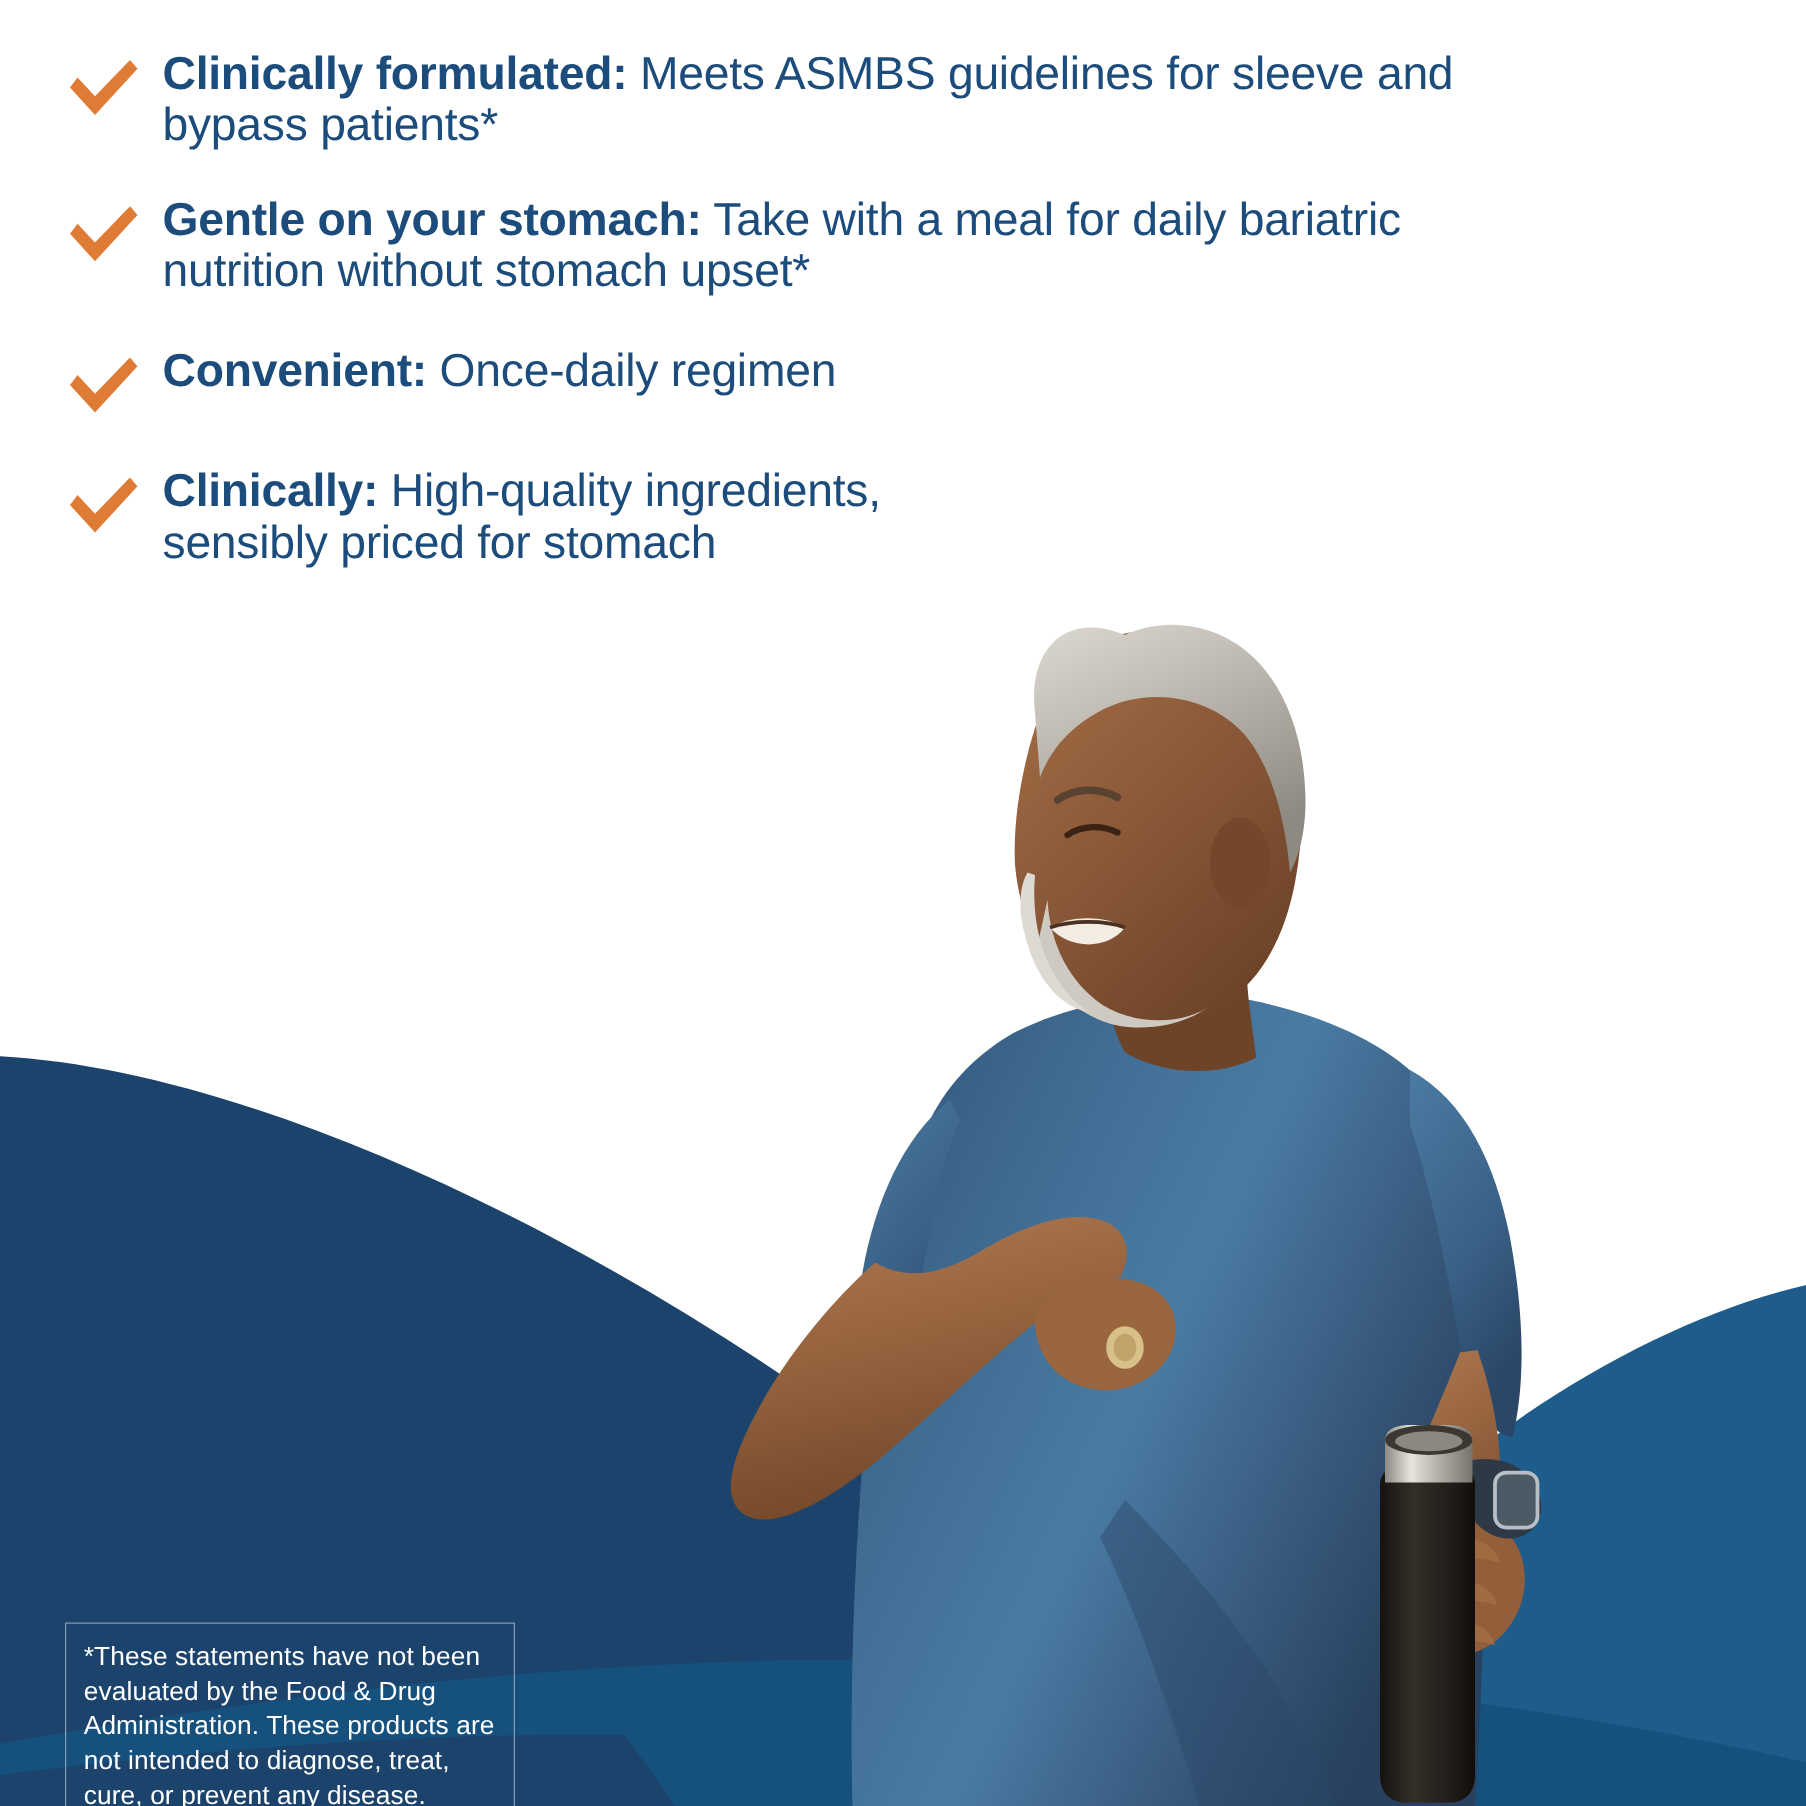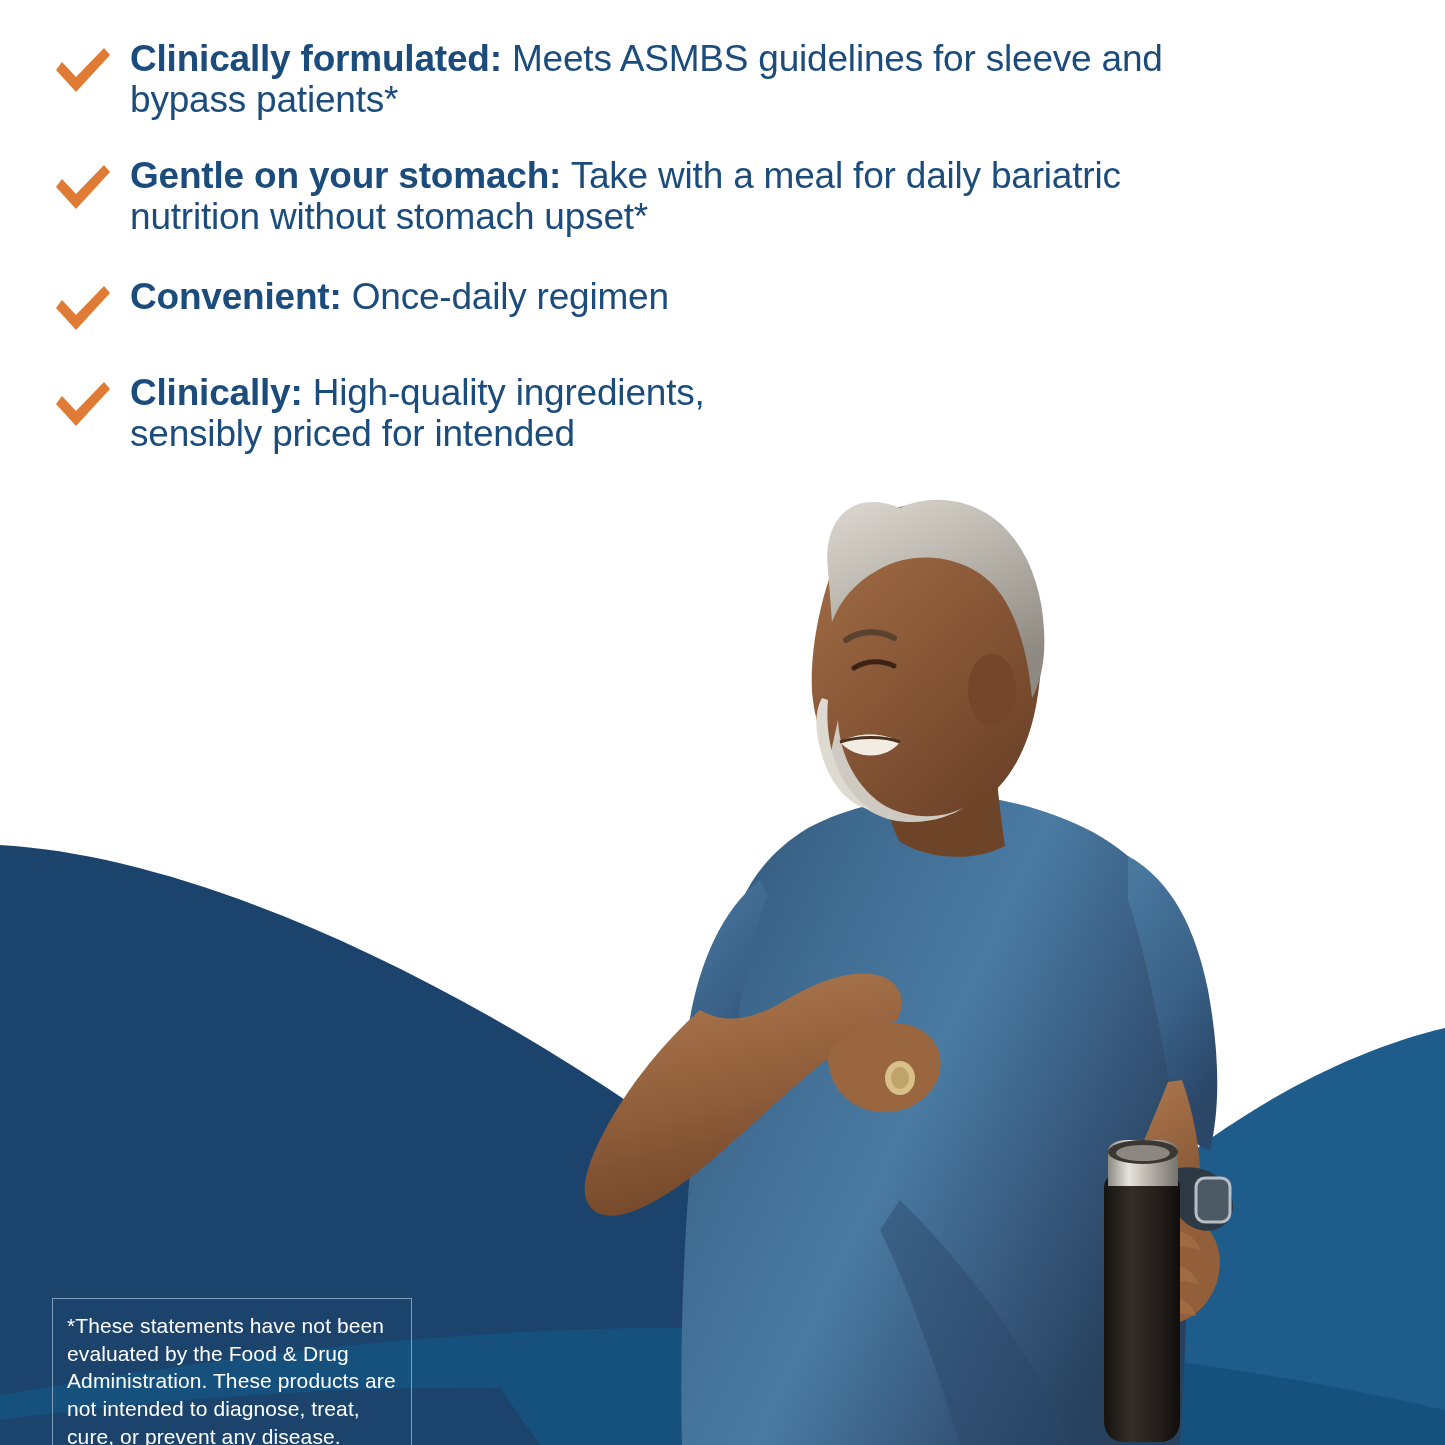--- a/index.html
+++ b/index.html
@@ -309,21 +309,21 @@
       </div>
     </div>
 
     <div class="bullet bullet--narrow">
       <span class="check-icon">
         <svg viewBox="0 0 62 54" aria-hidden="true">
           <path d="M4,26 L10,18 L24,33 L52,4 L58,11 L24,48 Z" fill="#e07b35"></path>
         </svg>
       </span>
       <div class="bullet-text">
-        <span class="lead">Clinically:</span><span> High-quality ingredients, sensibly priced for intended</span>
+        <span class="lead">Clinically:</span><span> High-quality ingredients, sensibly priced for stomach</span>
       </div>
     </div>
 
   </div>
 
   <div id="disclaimer">
     <p>*These statements have not been evaluated by the Food &amp; Drug Administration. These products are not intended to diagnose, treat, cure, or prevent any disease.</p>
   </div>
 
 </div>

